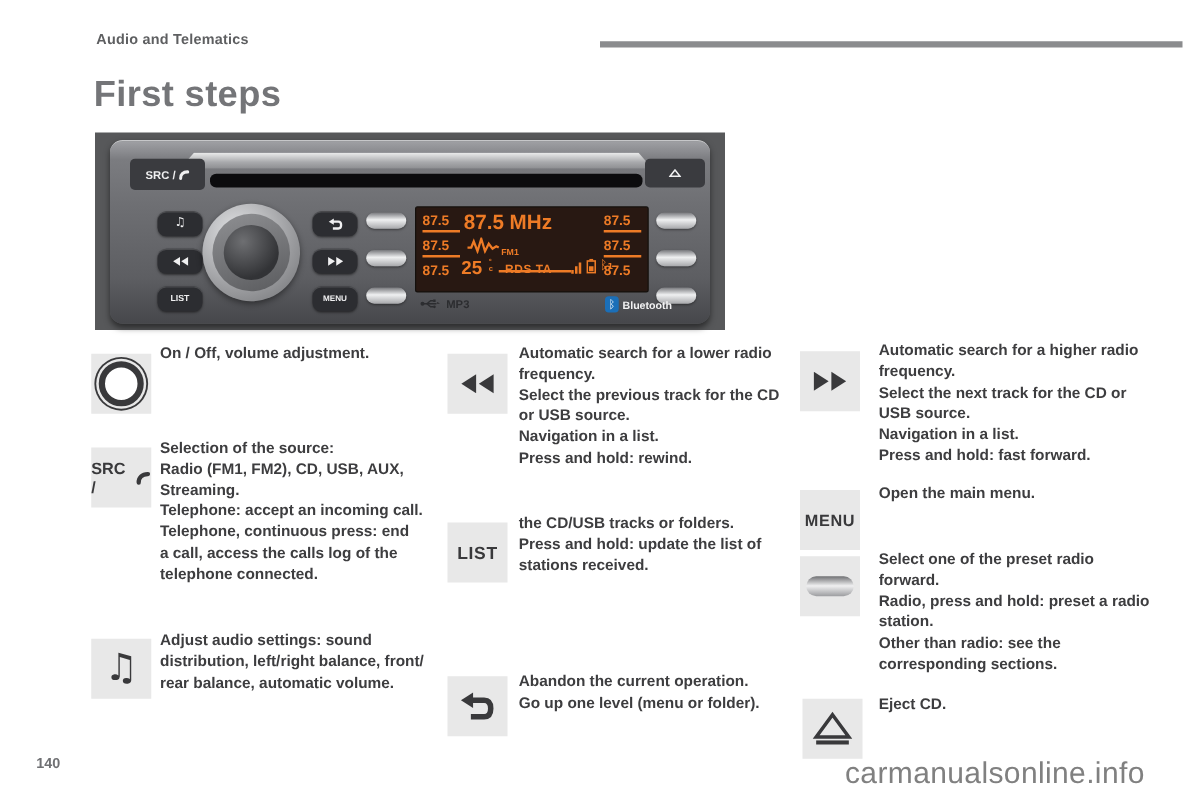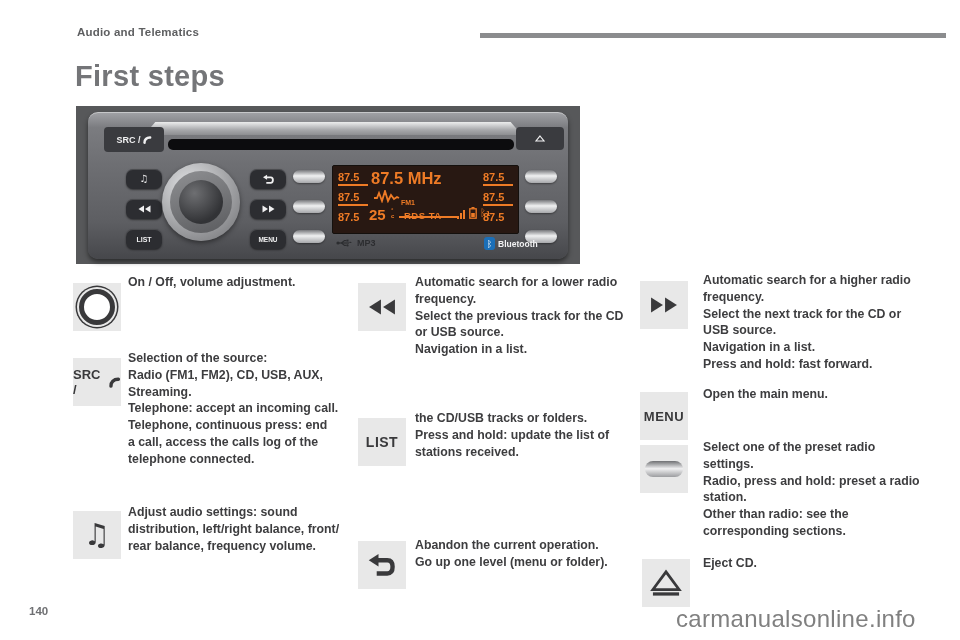--- a/index.html
+++ b/index.html
@@ -211,35 +211,36 @@
       <div>a call, access the calls log of the</div>
       <div>telephone connected.</div>
     </div>
 
   <div class="tile" style="left:73px;top:511px;">
       <span class="g-note">♫</span>
     </div>
   <div class="lines" style="left:128px;top:504px;">
       <div>Adjust audio settings: sound</div>
       <div>distribution, left/right balance, front/</div>
-      <div>rear balance, frequency volume.</div>
+      <div>rear balance, automatic volume.</div>
     </div>
 
   <div class="tile" style="left:358px;top:283px;">
     <svg width="28" height="18" viewBox="0 0 26 16">
         <path d="M12 1 L1 8 L12 15 Z" fill="#39393b"></path>
         <path d="M25 1 L14 8 L25 15 Z" fill="#39393b"></path>
       </svg>
   </div>
   <div class="lines" style="left:415px;top:274px;">
       <div>Automatic search for a lower radio</div>
       <div>frequency.</div>
       <div>Select the previous track for the CD</div>
       <div>or USB source.</div>
       <div>Navigation in a list.</div>
+      <div>Press and hold: rewind.</div>
     </div>
 
   <div class="tile" style="left:358px;top:418px;">
       <span class="g-text">LIST</span>
     </div>
   <div class="lines" style="left:415px;top:410px;">
       <div>the CD/USB tracks or folders.</div>
       <div>Press and hold: update the list of</div>
       <div>stations received.</div>
     </div>
@@ -275,21 +276,21 @@
     </div>
   <div class="lines" style="left:703px;top:386px;">
       <div>Open the main menu.</div>
     </div>
 
   <div class="tile" style="left:640px;top:445px;">
       <div class="g-pill"></div>
     </div>
   <div class="lines" style="left:703px;top:439px;">
       <div>Select one of the preset radio</div>
-      <div>settings.</div>
+      <div>forward.</div>
       <div>Radio, press and hold: preset a radio</div>
       <div>station.</div>
       <div>Other than radio: see the</div>
       <div>corresponding sections.</div>
     </div>
 
   <div class="tile" style="left:642px;top:559px;">
     <svg width="32" height="28" viewBox="0 0 34 30">
         <path d="M17 3 L31 22 H3 Z" fill="none" stroke="#39393b" stroke-width="3"></path>
         <rect x="3" y="25" width="28" height="3.5" fill="#39393b"></rect>

